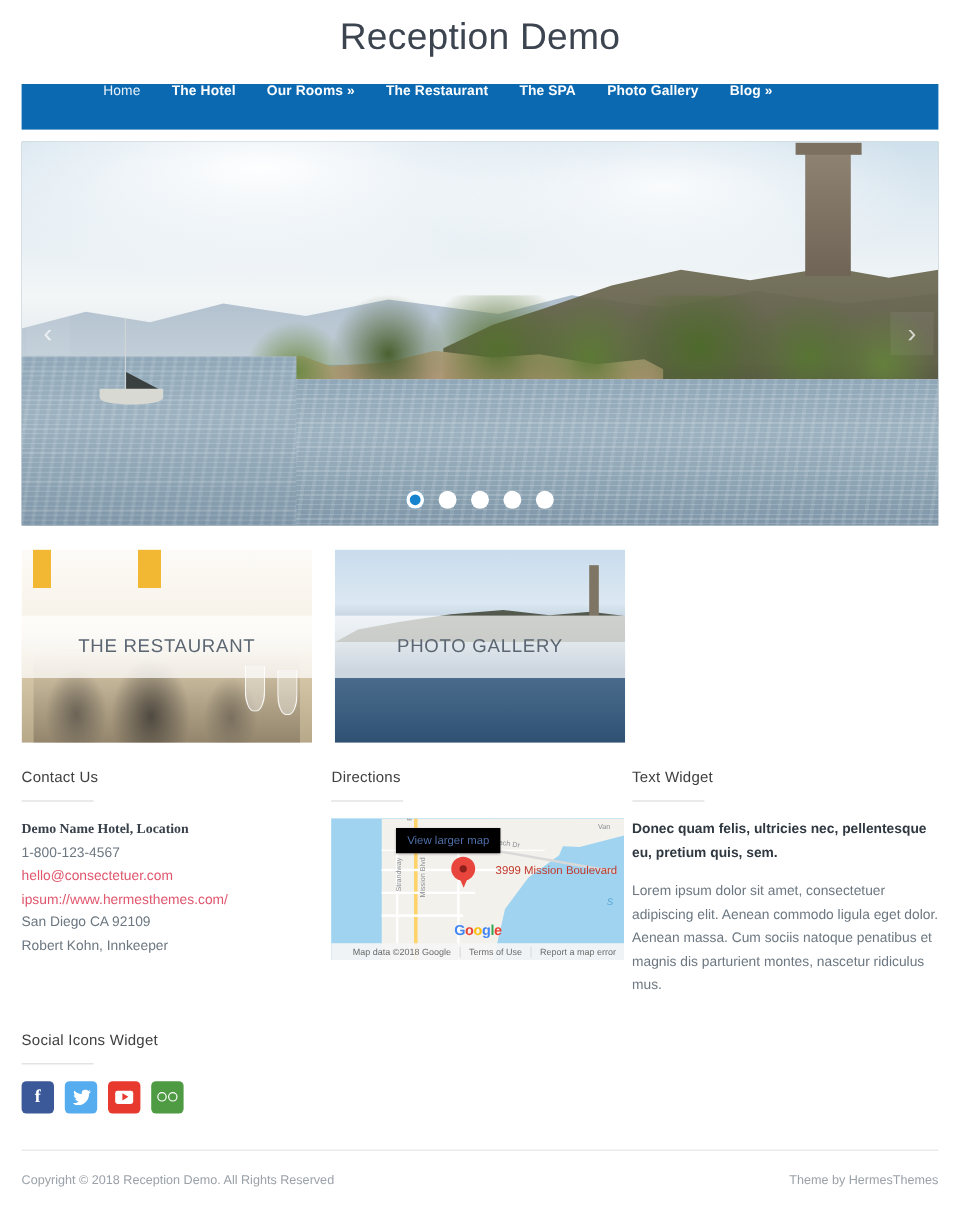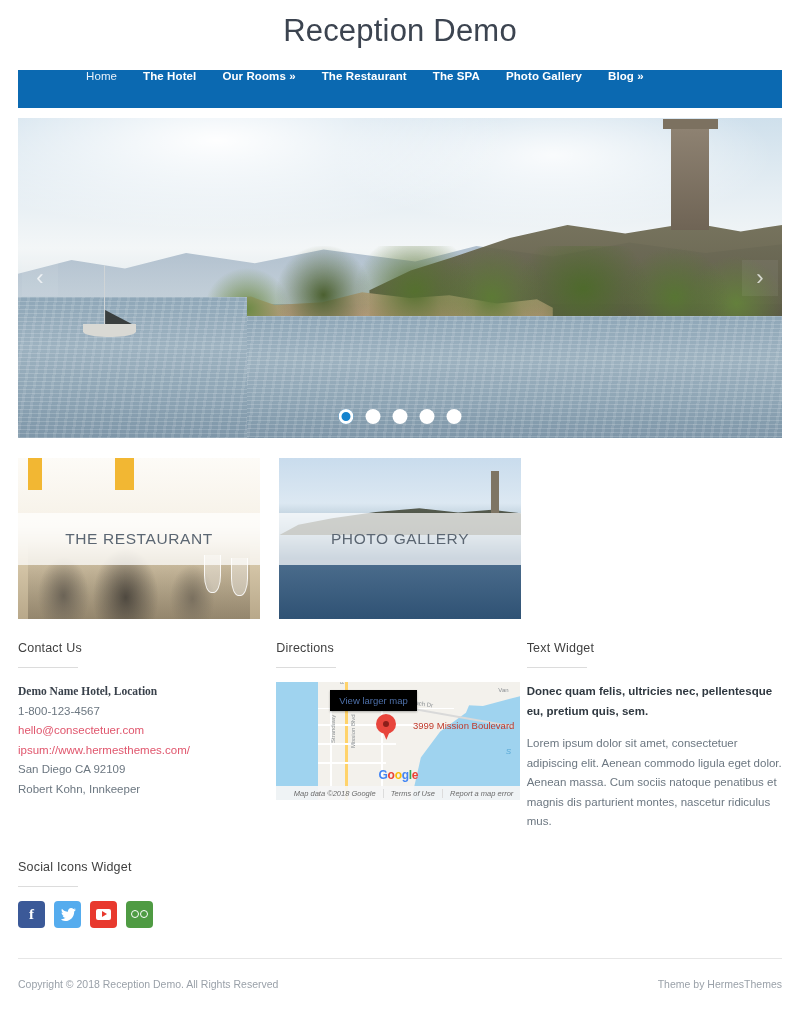--- a/index.html
+++ b/index.html
@@ -262,21 +262,21 @@
   .gmaps-logo{
     position:absolute; left:50%; transform:translateX(-50%); bottom:18px;
     font-size:12px; font-weight:bold; letter-spacing:-.3px;
   }
   .gmaps-logo .b1{color:#4285F4;} .gmaps-logo .r1{color:#EA4335;}
   .gmaps-logo .y1{color:#FBBC05;} .gmaps-logo .b2{color:#4285F4;}
   .gmaps-logo .g1{color:#34A853;} .gmaps-logo .r2{color:#EA4335;}
   .map-attr{
     position:absolute; left:0; right:0; bottom:0; height:14px;
     background: rgba(245,245,245,.92); display:flex; align-items:center;
-    justify-content:flex-end; gap:0; font-size:7.5px; color:#6b6b6b;font-style:italic;
+    justify-content:flex-end; gap:0; font-size:7.5px; color:#6b6b6b;
   }
   .map-attr span{ padding:0 7px; border-left:1px solid #dcdcdc; cursor:pointer; }
   .map-attr span:first-child{ border-left:none; }
 
   
   .social-widget { margin: 28px 18px 0 18px; }
   .social-row { display:flex; gap:9px; margin-top:2px; }
   .social-btn {
     width:27px; height:27px; border-radius:4px; display:flex;
     align-items:center; justify-content:center; cursor:pointer;

